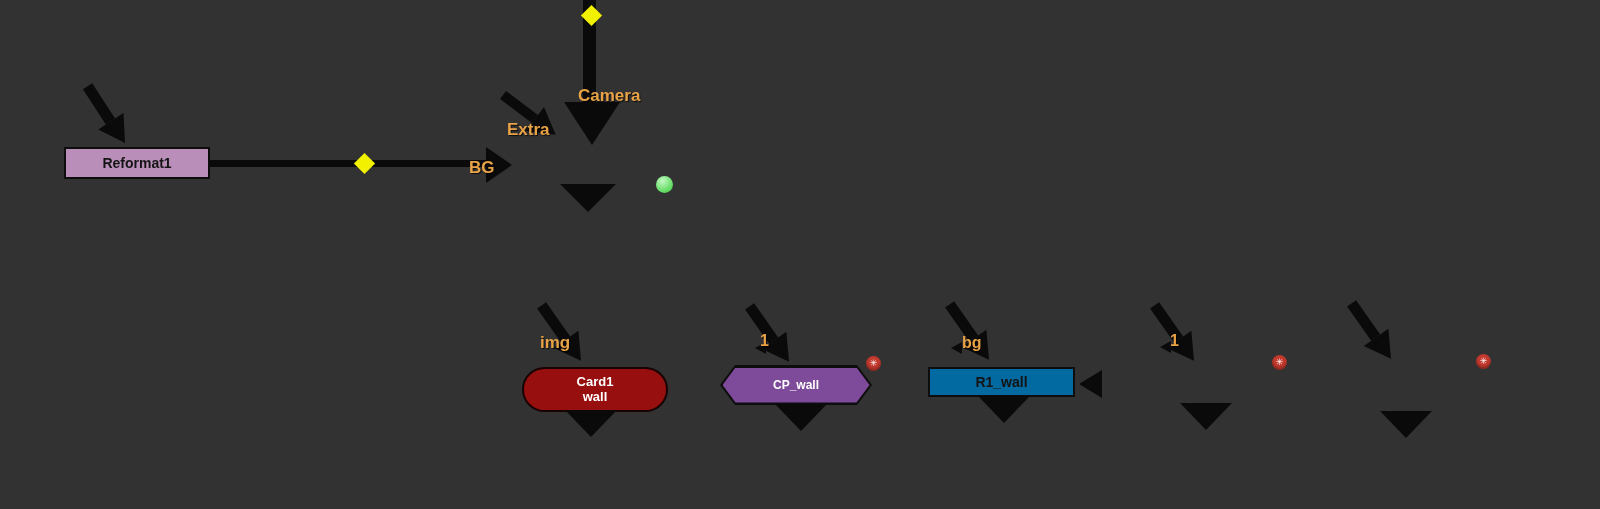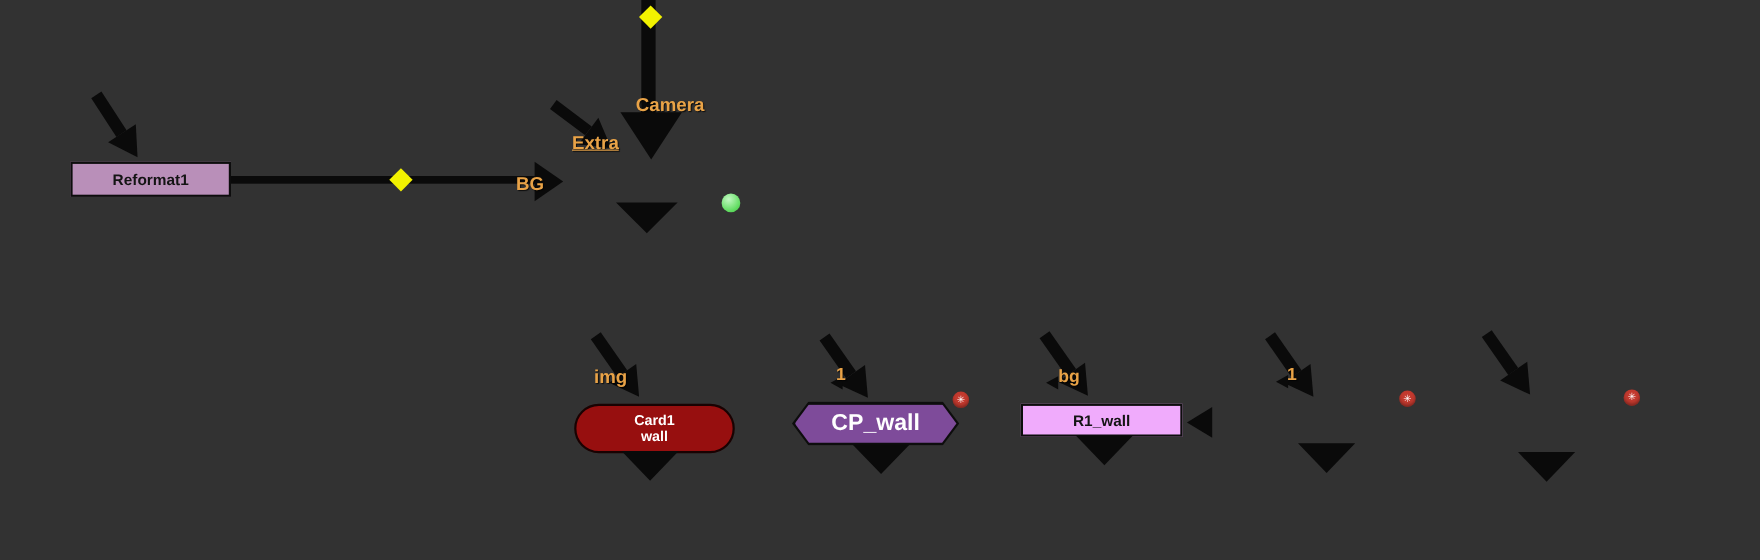--- a/index.html
+++ b/index.html
@@ -20,21 +20,21 @@
   .diag-arrow .shaft{width:42px;height:11px;background:#0a0a0a;}
   .diag-arrow .shaft-sm{width:40px;height:10px;background:#0a0a0a;}
   .diag-arrow .head{width:0;height:0;border-top:15px solid transparent;border-bottom:15px solid transparent;border-left:26px solid #0a0a0a;}
   
   .plabel{position:absolute;color:#e9a347;font-weight:bold;font-size:17px;text-shadow:1px 1px 1px rgba(0,0,0,.75);white-space:nowrap;}
   
   .node{position:absolute;display:flex;align-items:center;justify-content:center;text-align:center;
         box-sizing:border-box;font-weight:bold;cursor:default;}
   .rect-node{border:2px solid #0d0d0d;}
   .mauve{background:#b98fb9;color:#141414;}
-  .green-rect{background:#f0abfc;color:#141414;}
+  .green-rect{background:#0369a1;color:#141414;}
   .pill{background:#970f0f;color:#fff;border:2px solid #190202;border-radius:24px;flex-direction:column;line-height:1.15;}
   .two-line{flex-direction:column;line-height:1.15;}
   .hex{background:#0d0d0d;color:#fff;
        clip-path:polygon(15px 0,calc(100% - 15px) 0,100% 50%,calc(100% - 15px) 100%,15px 100%,0 50%);}
   .hex .hex-fill{position:absolute;inset:2.5px;
        clip-path:polygon(13px 0,calc(100% - 13px) 0,100% 50%,calc(100% - 13px) 100%,13px 100%,0 50%);}
   .hex-green .hex-fill{background:#1e5c46;}
   .hex-purple .hex-fill{background:#7e4b9a;}
   .hex span{position:relative;z-index:1;}
   
@@ -51,21 +51,21 @@
 
   <div class="wire" style="left:583px;top:0;width:13px;height:106px;"></div>
   <div class="diamond" style="left:584px;top:8px;"></div>
   <div class="tri-down-lg" style="left:564px;top:102px;"></div>
   <span class="plabel" style="left:578px;top:86px;">Camera</span>
 
   <div class="diag-arrow" style="left:503px;top:95px;transform:rotate(37deg);">
     <div class="shaft-sm"></div>
     <div class="head"></div>
   </div>
-  <span class="plabel" style="left:520px;top:120px;text-decoration:underline;">Extra</span>
+  <span class="plabel" style="left:507px;top:120px;">Extra</span>
 
   <div class="diag-arrow" style="left:88px;top:86px;transform:rotate(57deg);">
     <div class="shaft"></div>
     <div class="head"></div>
   </div>
   <div class="wire" style="left:208px;top:160px;width:282px;height:7px;"></div>
   <div class="diamond" style="left:357px;top:156px;"></div>
   <div class="tri-right" style="left:486px;top:147px;"></div>
   <span class="plabel" style="left:469px;top:158px;">BG</span>
 
@@ -86,21 +86,21 @@
     <span>wall</span>
   </div>
   <div class="tri-out" style="left:565px;top:410px;"></div>
 
   <div class="diag-arrow" style="left:750px;top:306px;transform:rotate(55deg);">
     <div class="shaft"></div>
     <div class="head"></div>
   </div>
   <div class="tri-left-sm" style="left:755px;top:342px;"></div>
   <span class="plabel" style="left:760px;top:332px;font-size:16px;">1</span>
-  <div class="node hex hex-purple" style="left:720px;top:365px;width:152px;height:40px;font-size:21px;text-align:right;">
+  <div class="node hex hex-purple" style="left:720px;top:365px;width:152px;height:40px;font-size:12px;text-align:right;">
     <div class="hex-fill"></div>
     <span>CP_wall</span>
   </div>
   <div class="badge" style="left:866px;top:356px;">✳</div>
   <div class="tri-out" style="left:775px;top:404px;"></div>
 
   <div class="diag-arrow" style="left:950px;top:304px;transform:rotate(55deg);">
     <div class="shaft"></div>
     <div class="head"></div>
   </div>

